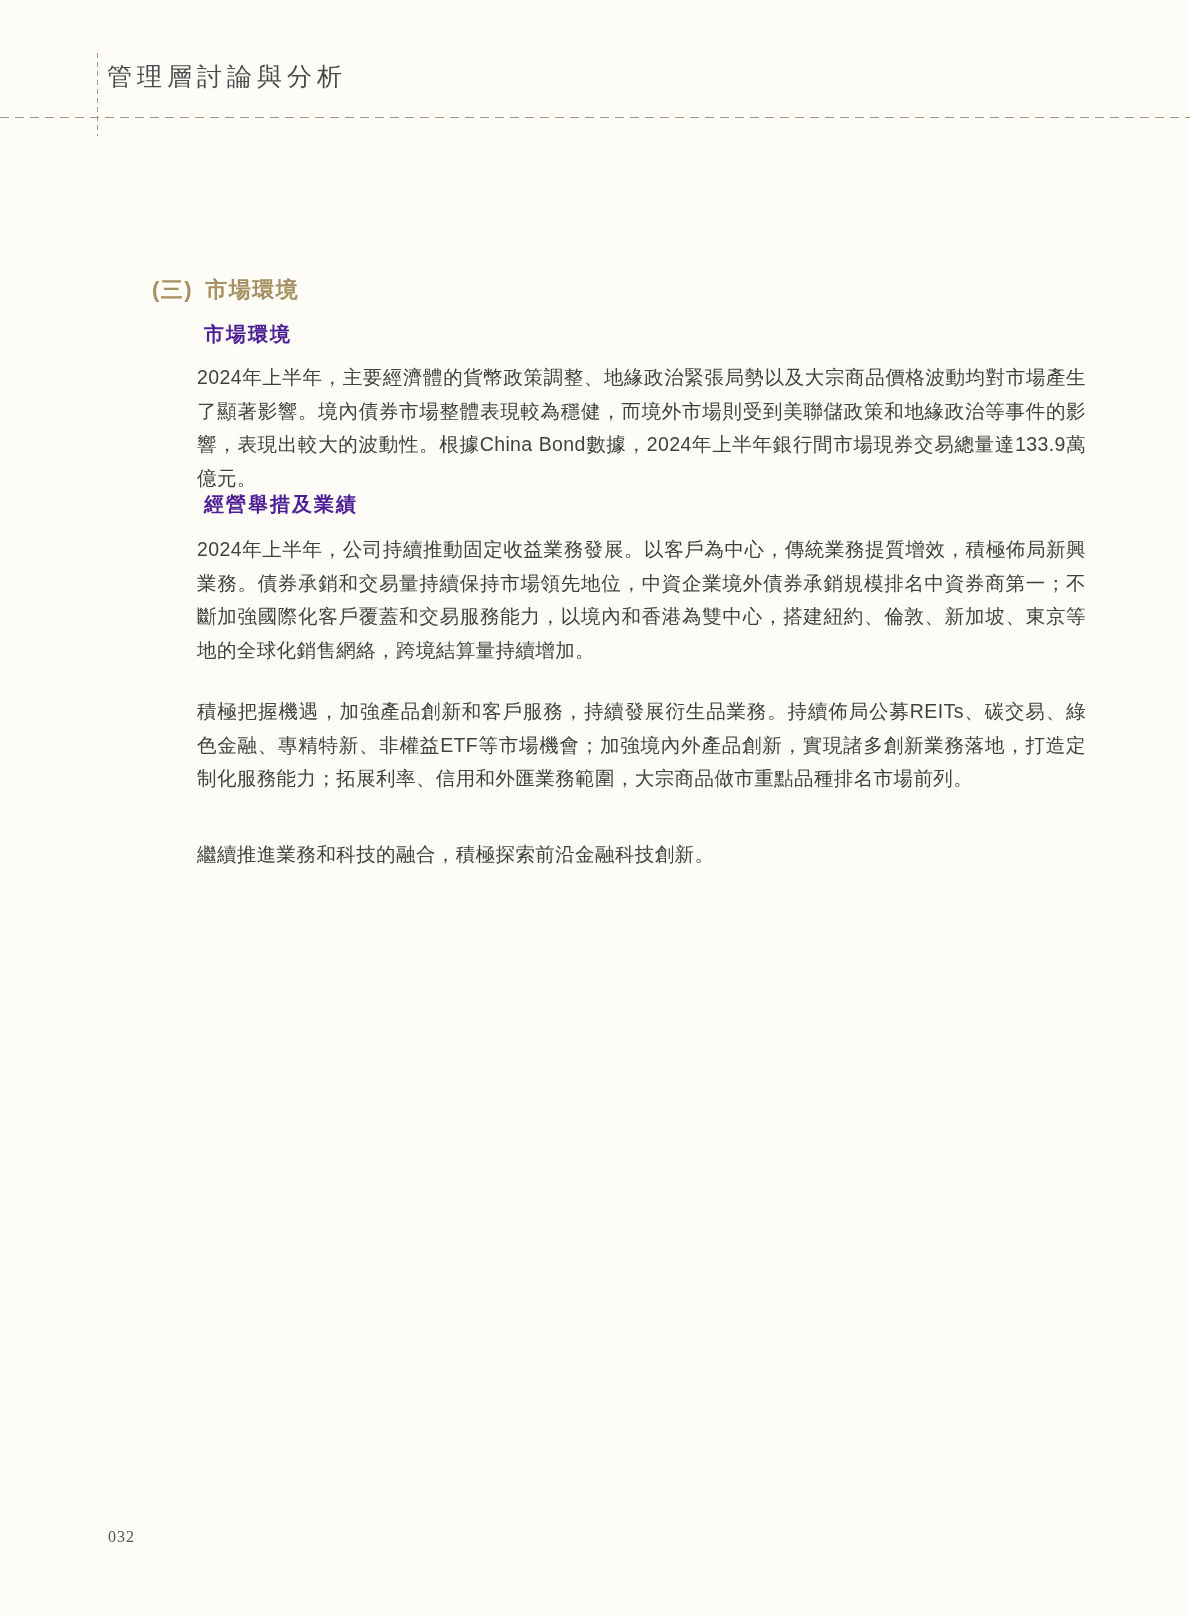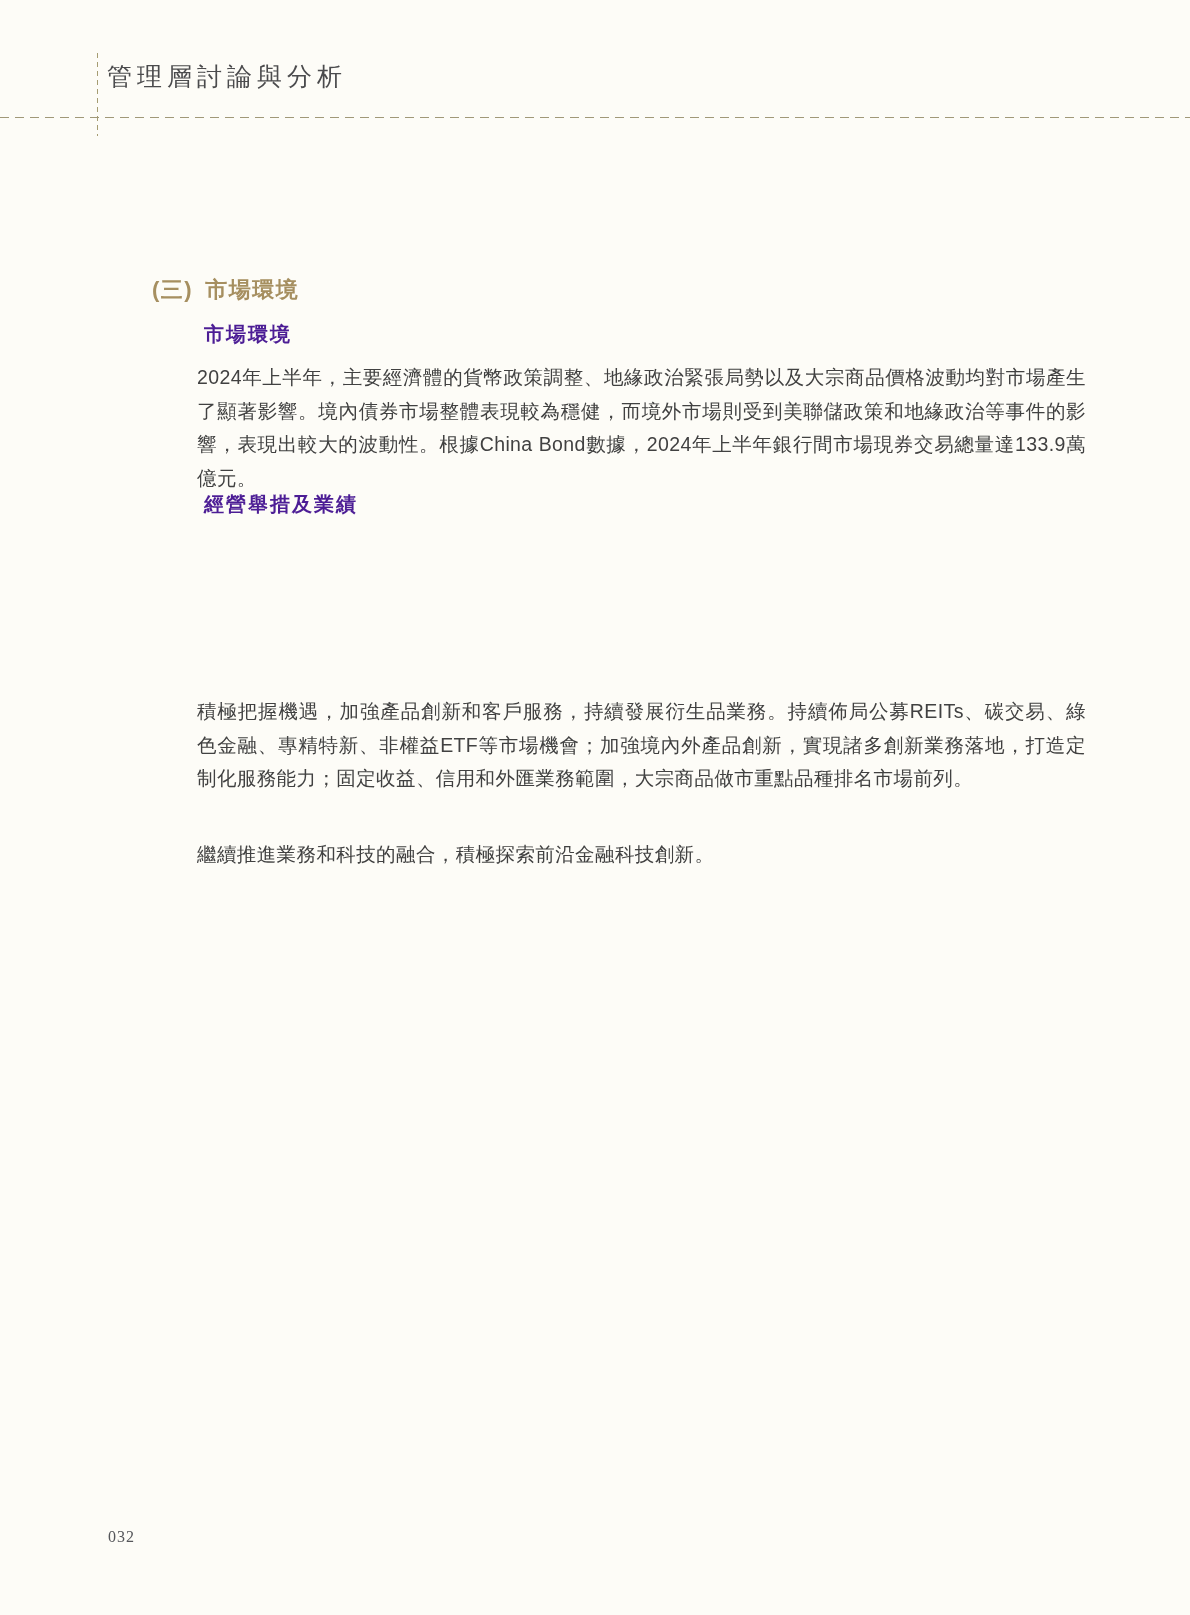--- a/index.html
+++ b/index.html
@@ -106,18 +106,19 @@
 
   <div class="section-heading">
     <span class="sec-label">(三)</span>
     <span class="sec-title">市場環境</span>
   </div>
 
   <div class="sub-heading market">市場環境</div>
   <p class="body-para p1">2024年上半年，主要經濟體的貨幣政策調整、地緣政治緊張局勢以及大宗商品價格波動均對市場產生了顯著影響。境內債券市場整體表現較為穩健，而境外市場則受到美聯儲政策和地緣政治等事件的影響，表現出較大的波動性。根據China Bond數據，2024年上半年銀行間市場現券交易總量達133.9萬億元。</p>
 
   <div class="sub-heading operation">經營舉措及業績</div>
-  <p class="body-para p3">積極把握機遇，加強產品創新和客戶服務，持續發展衍生品業務。持續佈局公募REITs、碳交易、綠色金融、專精特新、非權益ETF等市場機會；加強境內外產品創新，實現諸多創新業務落地，打造定制化服務能力；固定收益、信用和外匯業務範圍，大宗商品做市重點品種排名市場前列。</p>
+  <p class="body-para p2">2024年上半年，公司持續推動固定收益業務發展。以客戶為中心，傳統業務提質增效，積極佈局新興業務。債券承銷和交易量持續保持市場領先地位，中資企業境外債券承銷規模排名中資券商第一；不斷加強國際化客戶覆蓋和交易服務能力，以境內和香港為雙中心，搭建紐約、倫敦、新加坡、東京等地的全球化銷售網絡，跨境結算量持續增加。</p>
+  <p class="body-para p3">積極把握機遇，加強產品創新和客戶服務，持續發展衍生品業務。持續佈局公募REITs、碳交易、綠色金融、專精特新、非權益ETF等市場機會；加強境內外產品創新，實現諸多創新業務落地，打造定制化服務能力；拓展利率、信用和外匯業務範圍，大宗商品做市重點品種排名市場前列。</p>
   <p class="body-para p4">繼續推進業務和科技的融合，積極探索前沿金融科技創新。</p>
 
   <div class="page-number">032</div>
 
 </div>
 
 </body></html>

